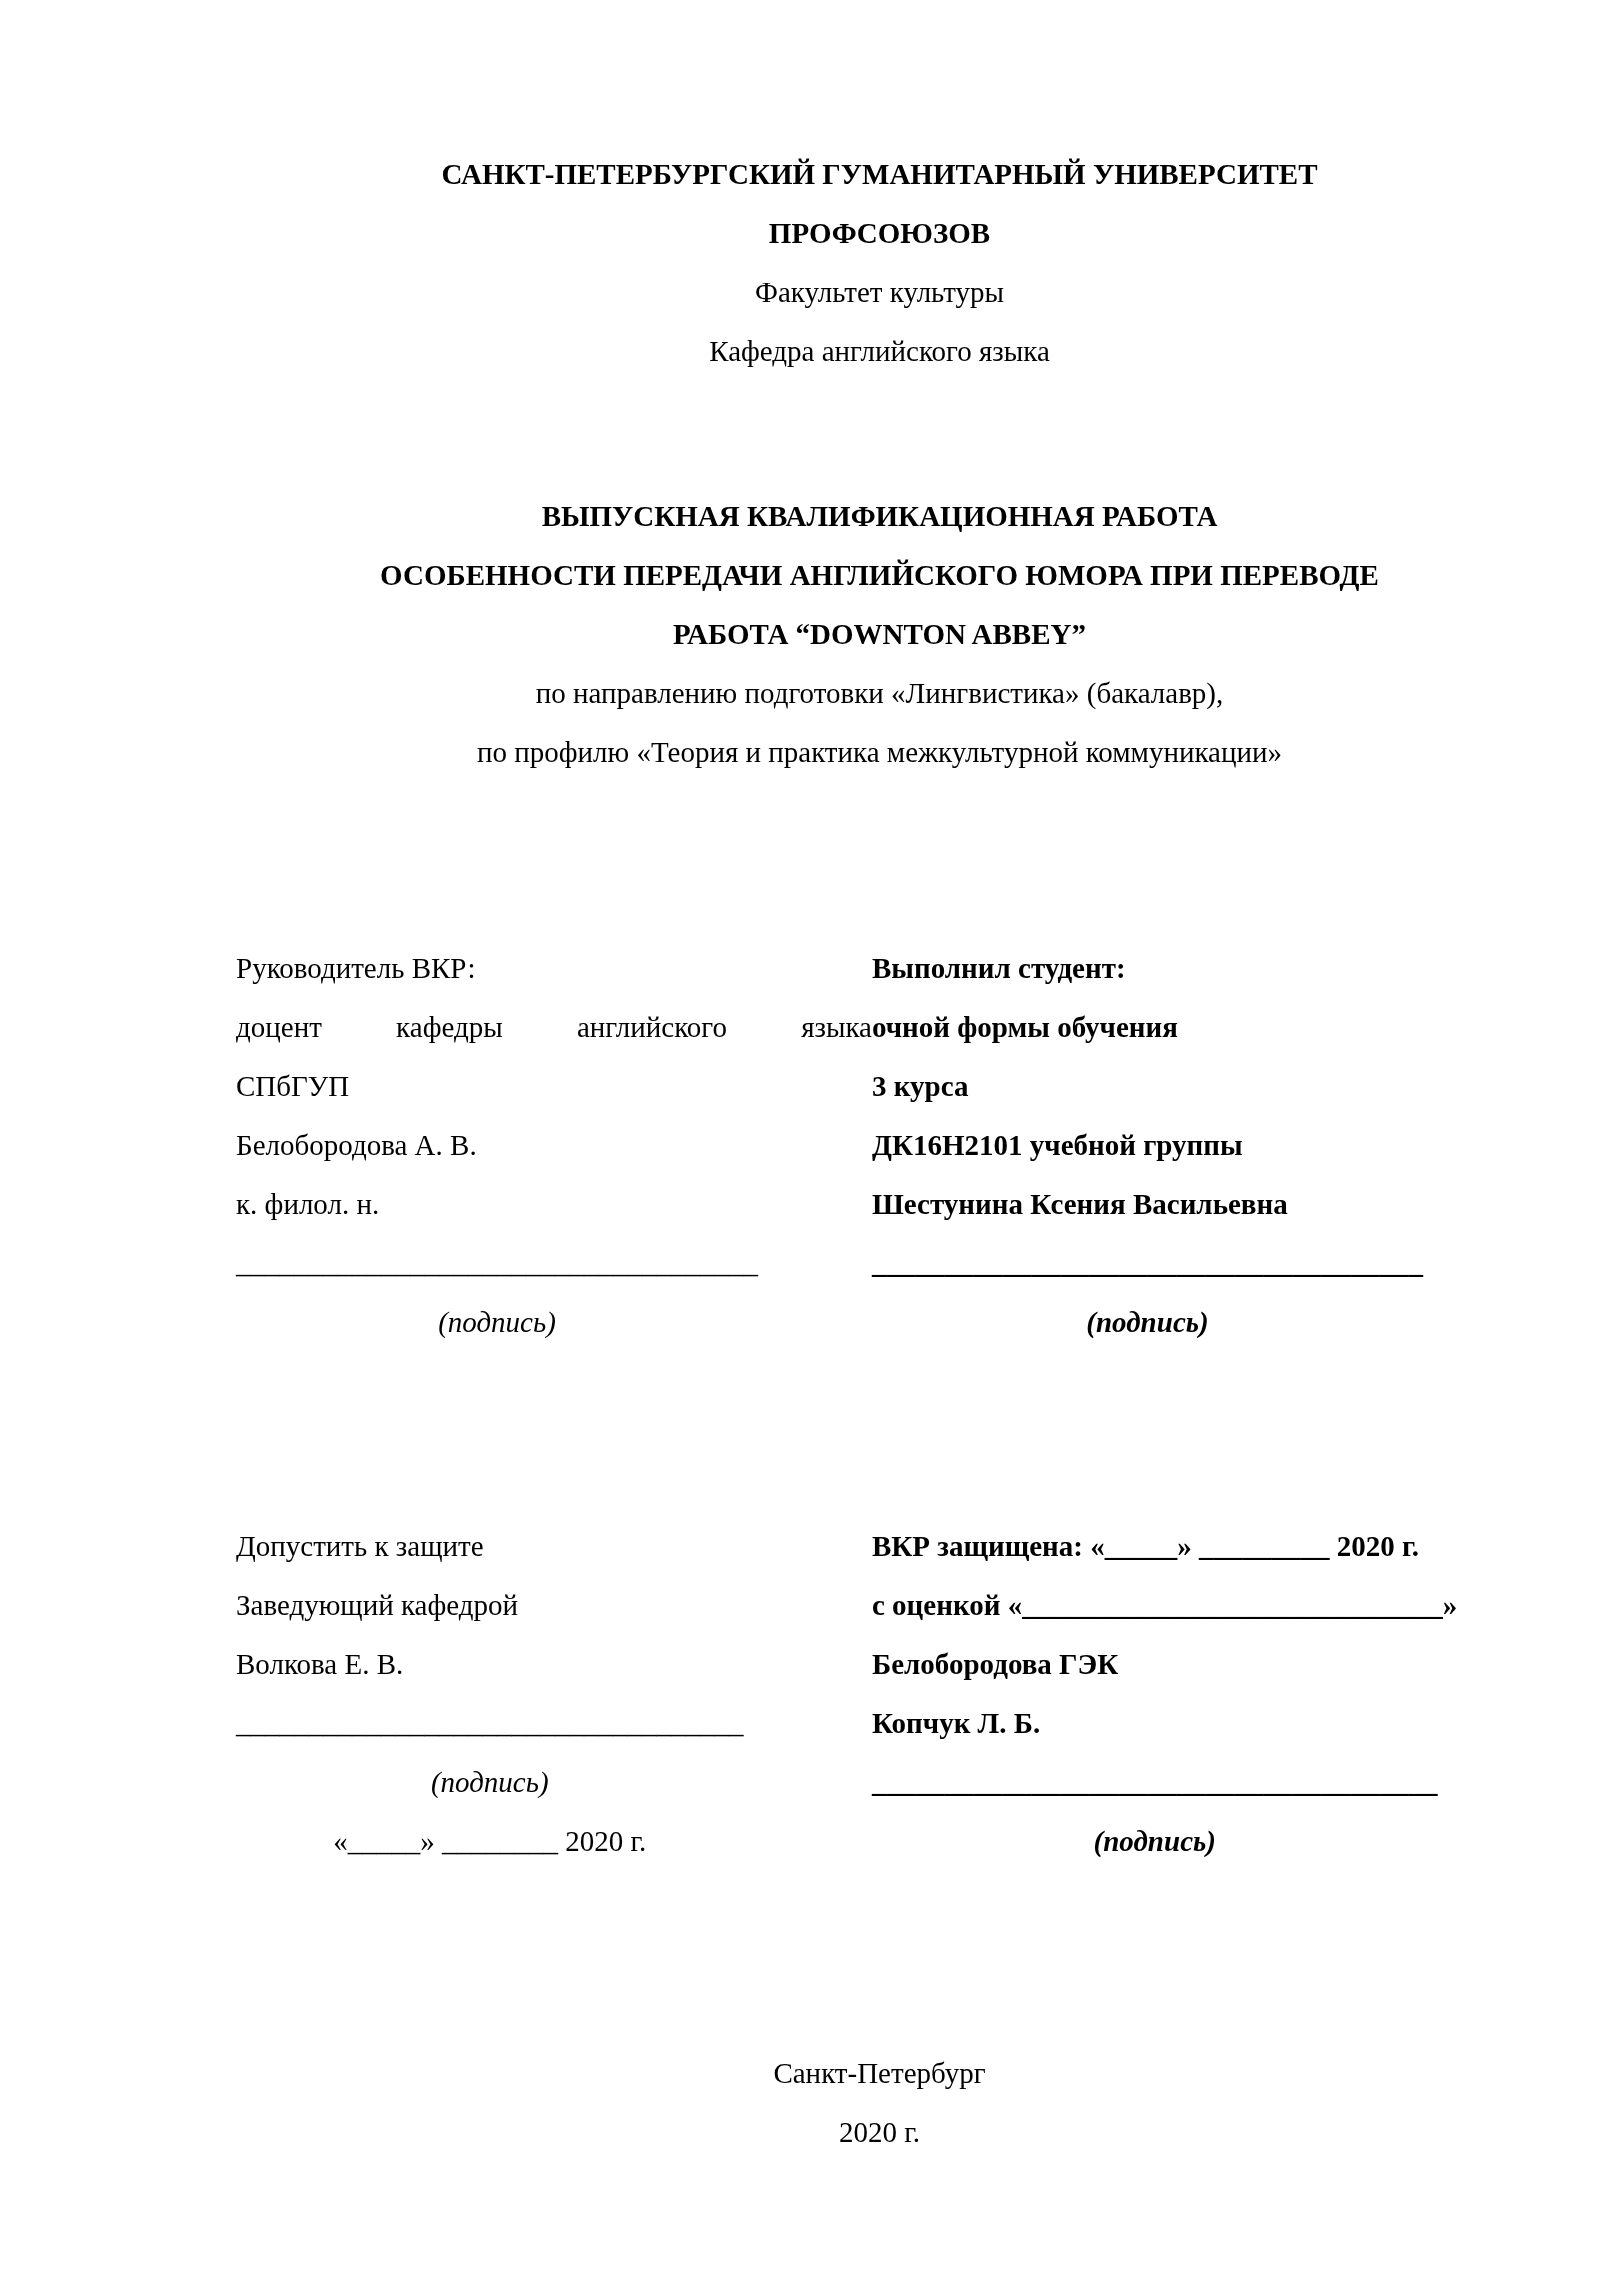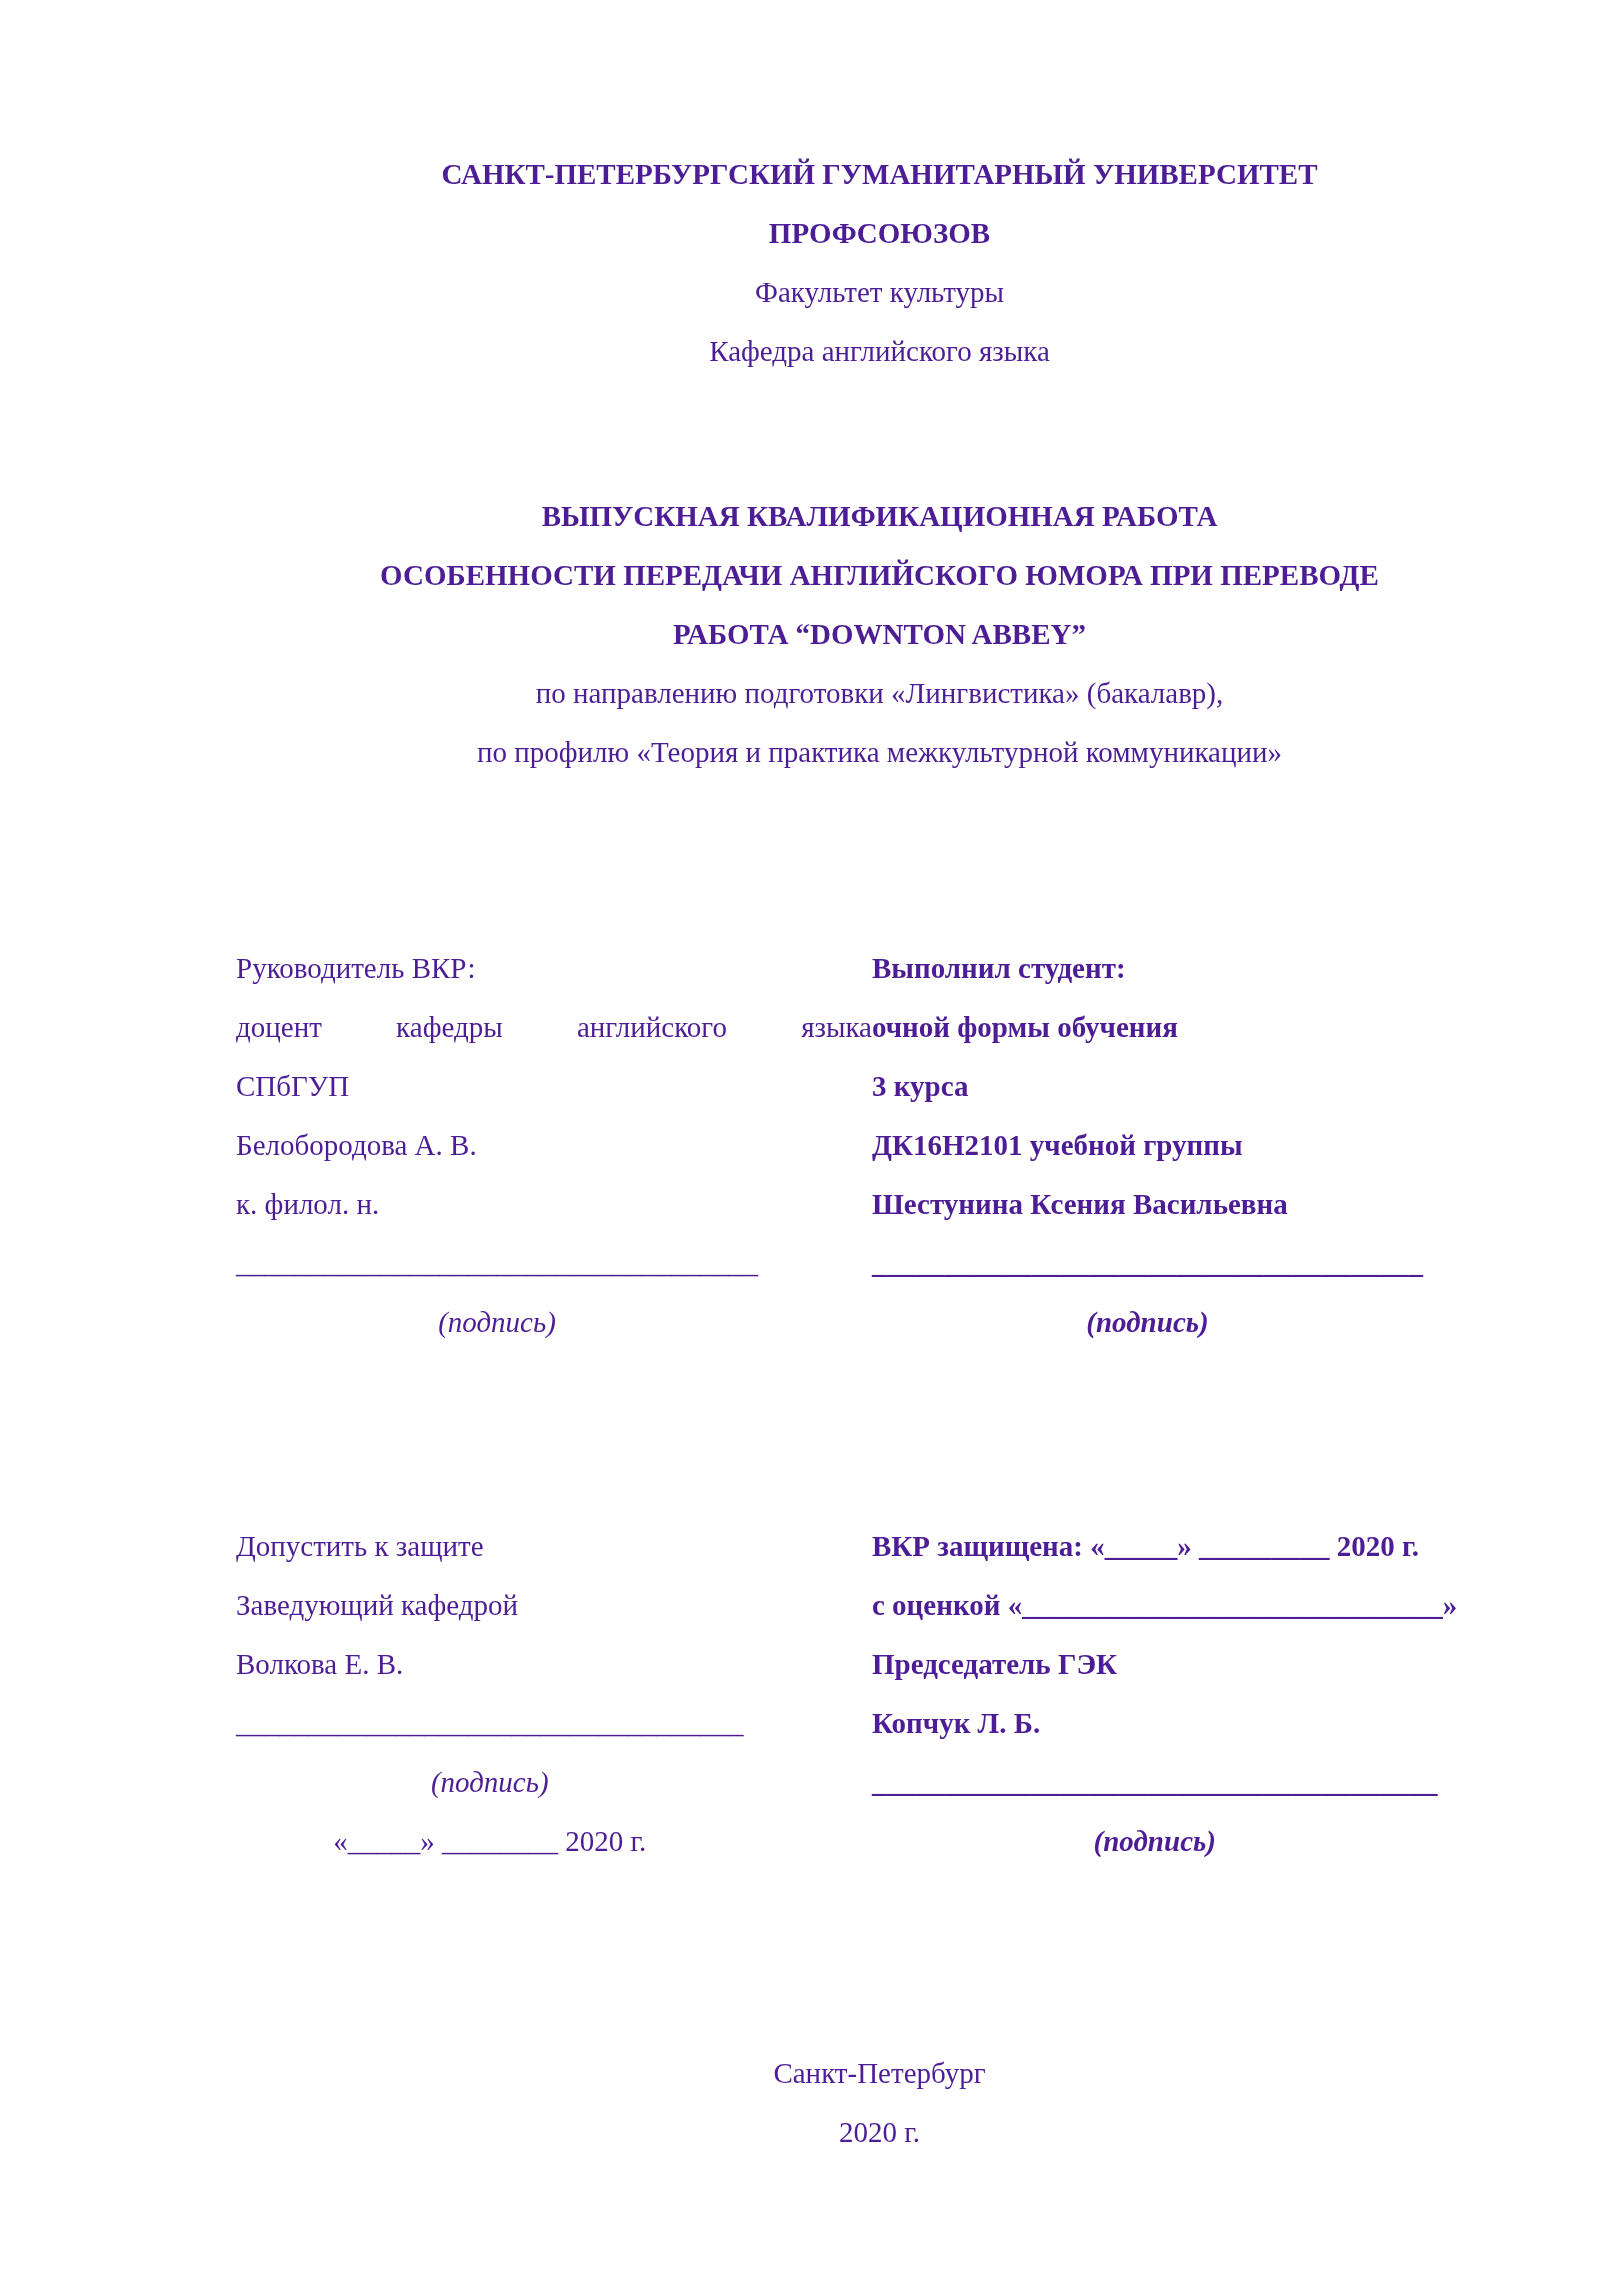--- a/index.html
+++ b/index.html
@@ -6,21 +6,21 @@
     margin: 0;
     padding: 0;
     background: #ffffff;
   }
   .page {
     position: relative;
     width: 1623px;
     height: 2295px;
     box-sizing: border-box;
     background: #ffffff;
-    color: #4c1d95;
+    color: #000000;
     font-family: "Liberation Serif", "DejaVu Serif", serif;
     font-size: 29px;
     line-height: 59px;
     padding: 145px 100px 65px 236px;
     overflow: hidden;
   }
   .bold { font-weight: bold; }
   .italic { font-style: italic; }
 
   .header-block { text-align: center; }
@@ -107,21 +107,21 @@
       <div>Волкова Е. В.</div>
       <div class="sig">
         <div class="sig-line">___________________________________</div>
         <div class="italic">(подпись)</div>
         <div>«_____» ________ 2020 г.</div>
       </div>
     </div>
     <div class="col-right">
       <div>ВКР защищена: «_____» _________ 2020 г.</div>
       <div>с оценкой «_____________________________»</div>
-      <div>Председатель ГЭК</div>
+      <div>Белобородова ГЭК</div>
       <div>Копчук Л. Б.</div>
       <div class="sig">
         <div class="sig-line">_______________________________________</div>
         <div class="italic">(подпись)</div>
       </div>
     </div>
   </div>
 
   <div class="footer-block">
     <div>Санкт-Петербург</div>

